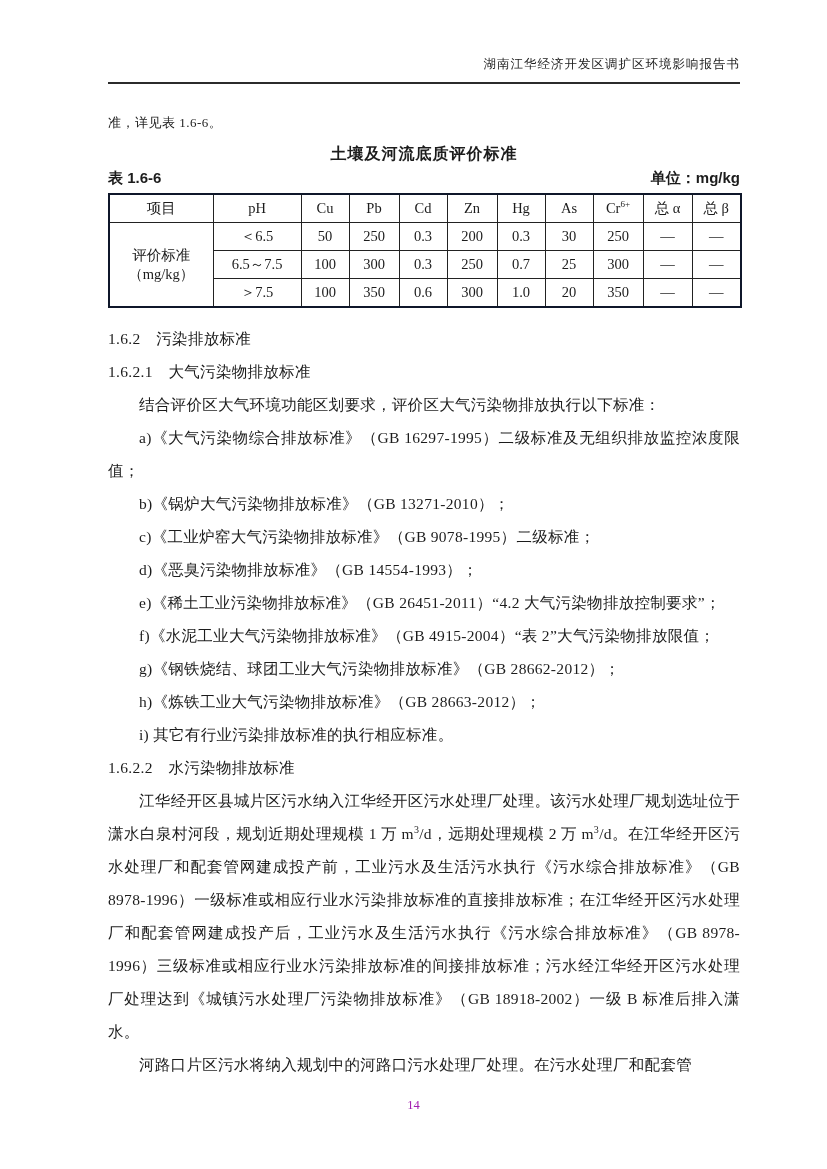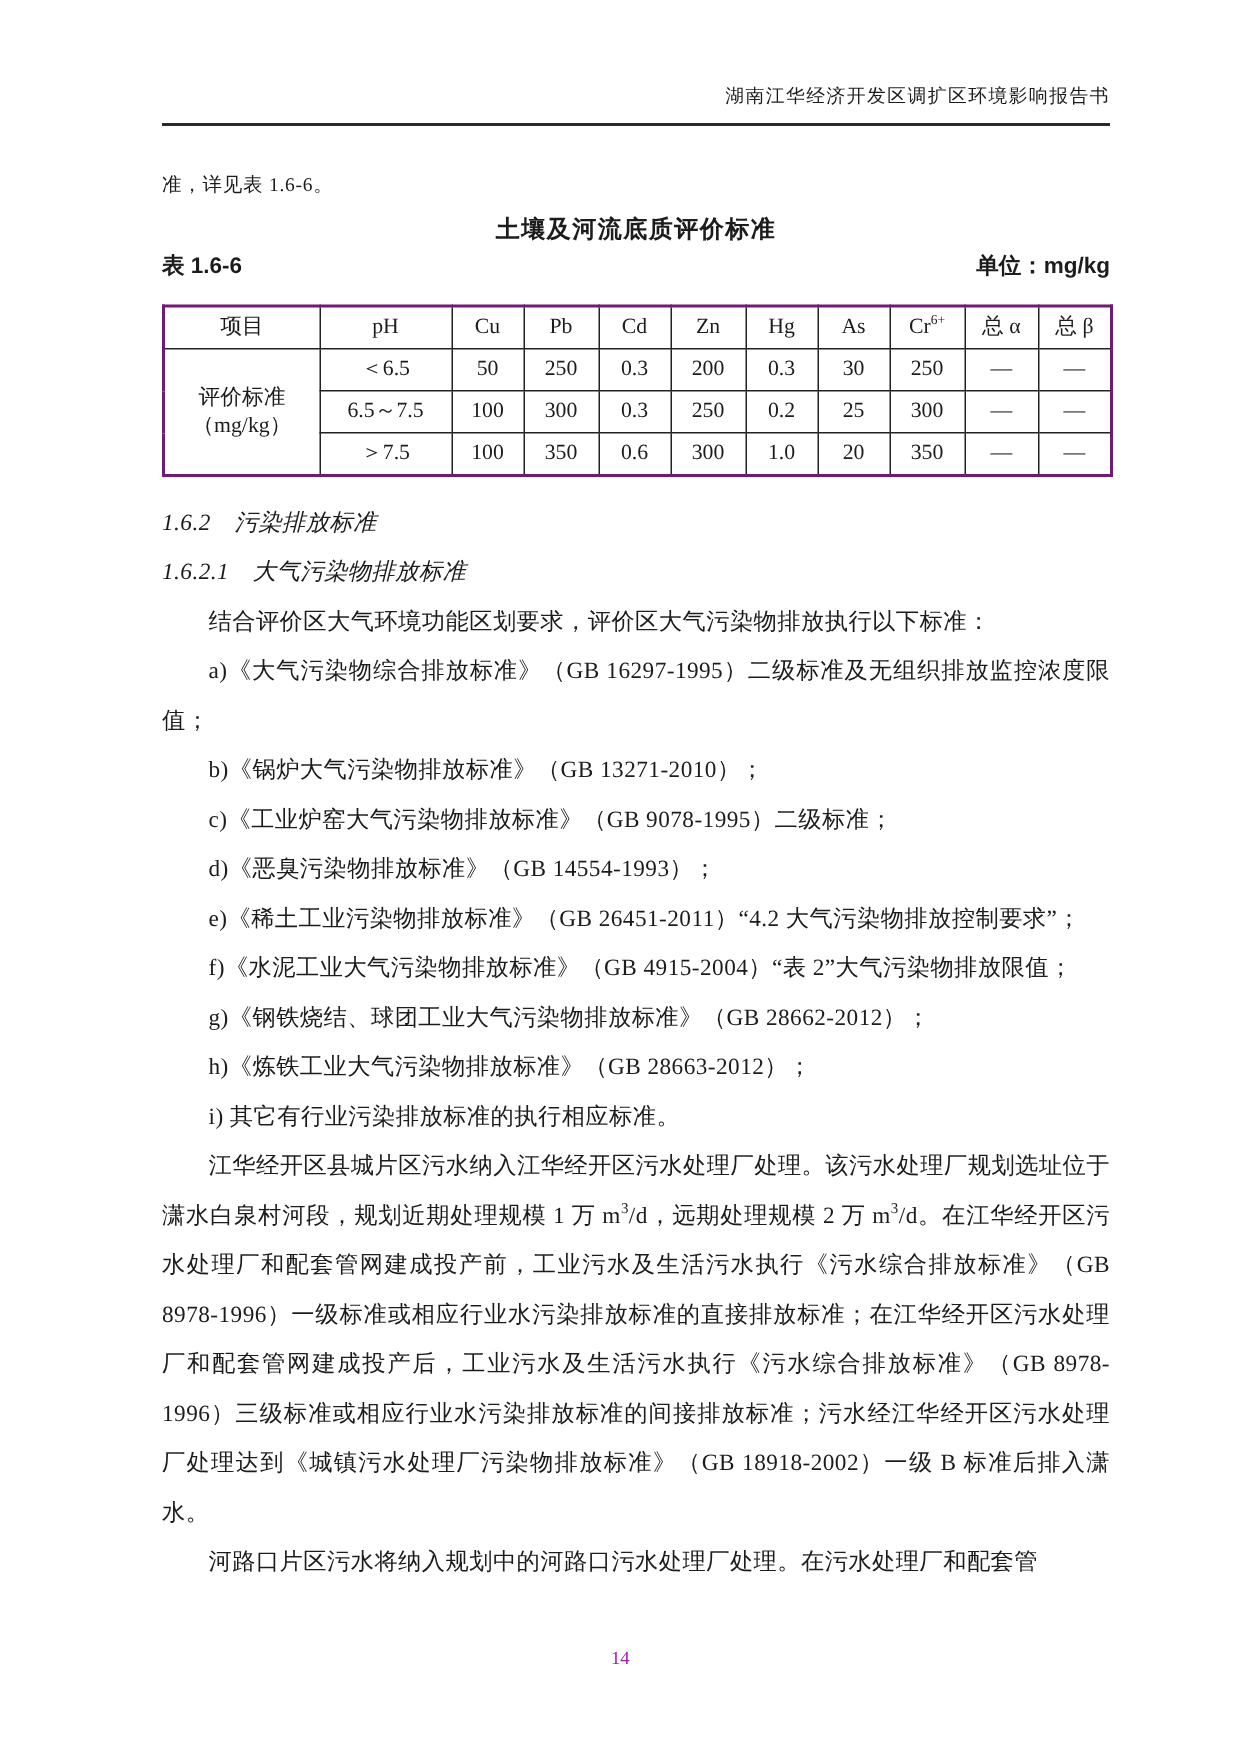--- a/index.html
+++ b/index.html
@@ -47,22 +47,22 @@
     font-weight:bold;
     font-size:15px;
     line-height:22px;
     margin-top:1px;
     gap:25px;
   }
   table.std-table {
     width:632px;
     border-collapse:collapse;
     table-layout:fixed;
-    margin-top:14px;
-    border:2px solid #701a75;
+    margin-top:4px;
+    border:2px solid #0f172a;
     padding-left:16px;
   }
   table.std-table th, table.std-table td {
     border:1px solid #222;
     text-align:center;
     vertical-align:middle;
     font-weight:normal;
     font-size:14.5px;
     padding:5px 1px;
     line-height:17px;
@@ -73,21 +73,20 @@
     margin-top:14px;
     font-size:15.5px;
     line-height:33px;
     letter-spacing:0.3px;
   }
   .sections h3 {
     margin:0;
     font-size:15.5px;
     font-weight:normal;
     line-height:33px;
-    font-style:italic;
   }
   .sections p {
     margin:0;
     text-align:justify;
     text-indent:2em;
   }
   .sections sup { font-size:10px; line-height:0; }
   .page-number {
     position:absolute;
     left:0; right:0;
@@ -160,21 +159,21 @@
         <td>250</td>
         <td>—</td>
         <td>—</td>
       </tr>
       <tr>
         <td>6.5～7.5</td>
         <td>100</td>
         <td>300</td>
         <td>0.3</td>
         <td>250</td>
-        <td>0.2</td>
+        <td>0.7</td>
         <td>25</td>
         <td>300</td>
         <td>—</td>
         <td>—</td>
       </tr>
       <tr>
         <td>＞7.5</td>
         <td>100</td>
         <td>350</td>
         <td>0.6</td>
@@ -194,19 +193,20 @@
     <p>结合评价区大气环境功能区划要求，评价区大气污染物排放执行以下标准：</p>
     <p>a)《大气污染物综合排放标准》（GB 16297-1995）二级标准及无组织排放监控浓度限值；</p>
     <p>b)《锅炉大气污染物排放标准》（GB 13271-2010）；</p>
     <p>c)《工业炉窑大气污染物排放标准》（GB 9078-1995）二级标准；</p>
     <p>d)《恶臭污染物排放标准》（GB 14554-1993）；</p>
     <p>e)《稀土工业污染物排放标准》（GB 26451-2011）“4.2 大气污染物排放控制要求”；</p>
     <p>f)《水泥工业大气污染物排放标准》（GB 4915-2004）“表 2”大气污染物排放限值；</p>
     <p>g)《钢铁烧结、球团工业大气污染物排放标准》（GB 28662-2012）；</p>
     <p>h)《炼铁工业大气污染物排放标准》（GB 28663-2012）；</p>
     <p>i) 其它有行业污染排放标准的执行相应标准。</p>
+    <h3>1.6.2.2　水污染物排放标准</h3>
     <p><span>江华经开区县城片区污水纳入江华经开区污水处理厂处理。该污水处理厂规划选址位于潇水白泉村河段，规划近期处理规模 1 万 m</span><sup>3</sup><span>/d，远期处理规模 2 万 m</span><sup>3</sup><span>/d。在江华经开区污水处理厂和配套管网建成投产前，工业污水及生活污水执行《污水综合排放标准》（GB 8978-1996）一级标准或相应行业水污染排放标准的直接排放标准；在江华经开区污水处理厂和配套管网建成投产后，工业污水及生活污水执行《污水综合排放标准》（GB 8978-1996）三级标准或相应行业水污染排放标准的间接排放标准；污水经江华经开区污水处理厂处理达到《城镇污水处理厂污染物排放标准》（GB 18918-2002）一级 B 标准后排入潇水。</span></p>
     <p>河路口片区污水将纳入规划中的河路口污水处理厂处理。在污水处理厂和配套管</p>
   </div>
 
 </div>
 
 <div class="page-number">14</div>
 
 </body></html>

